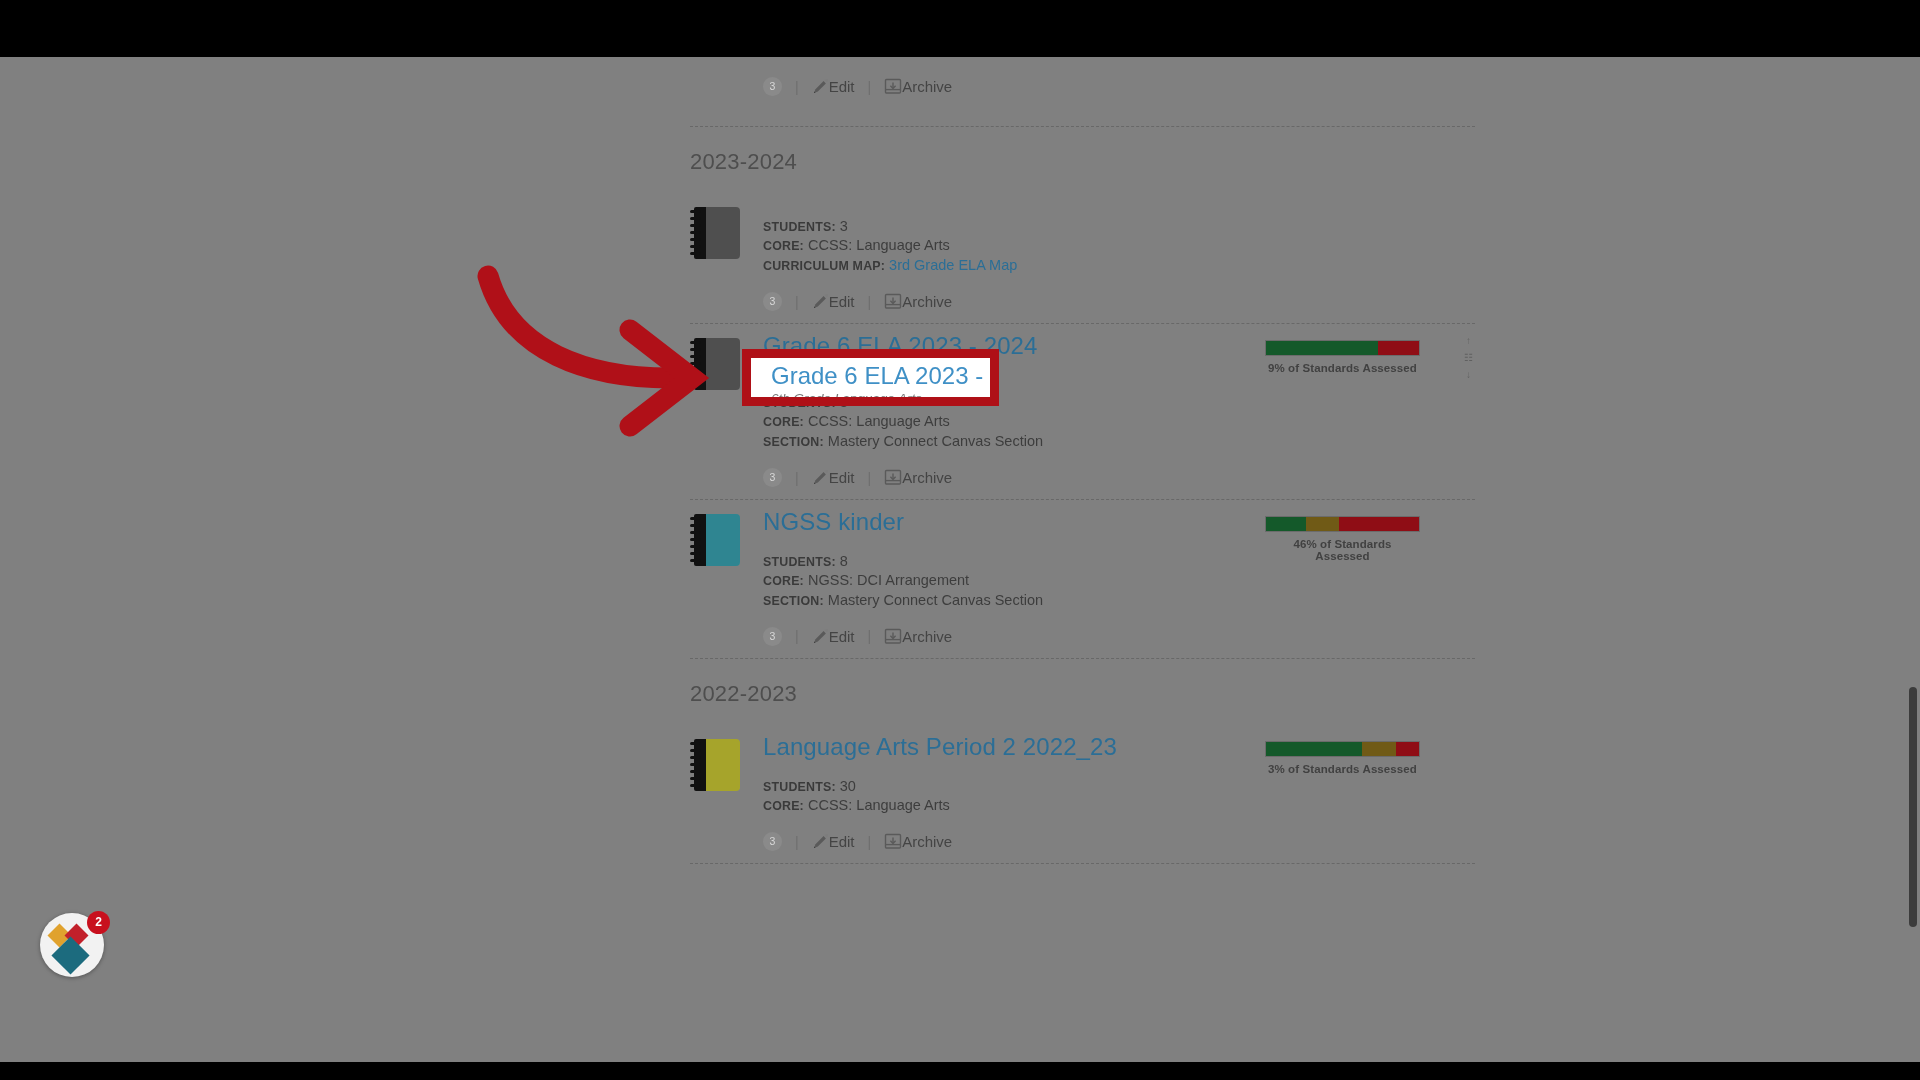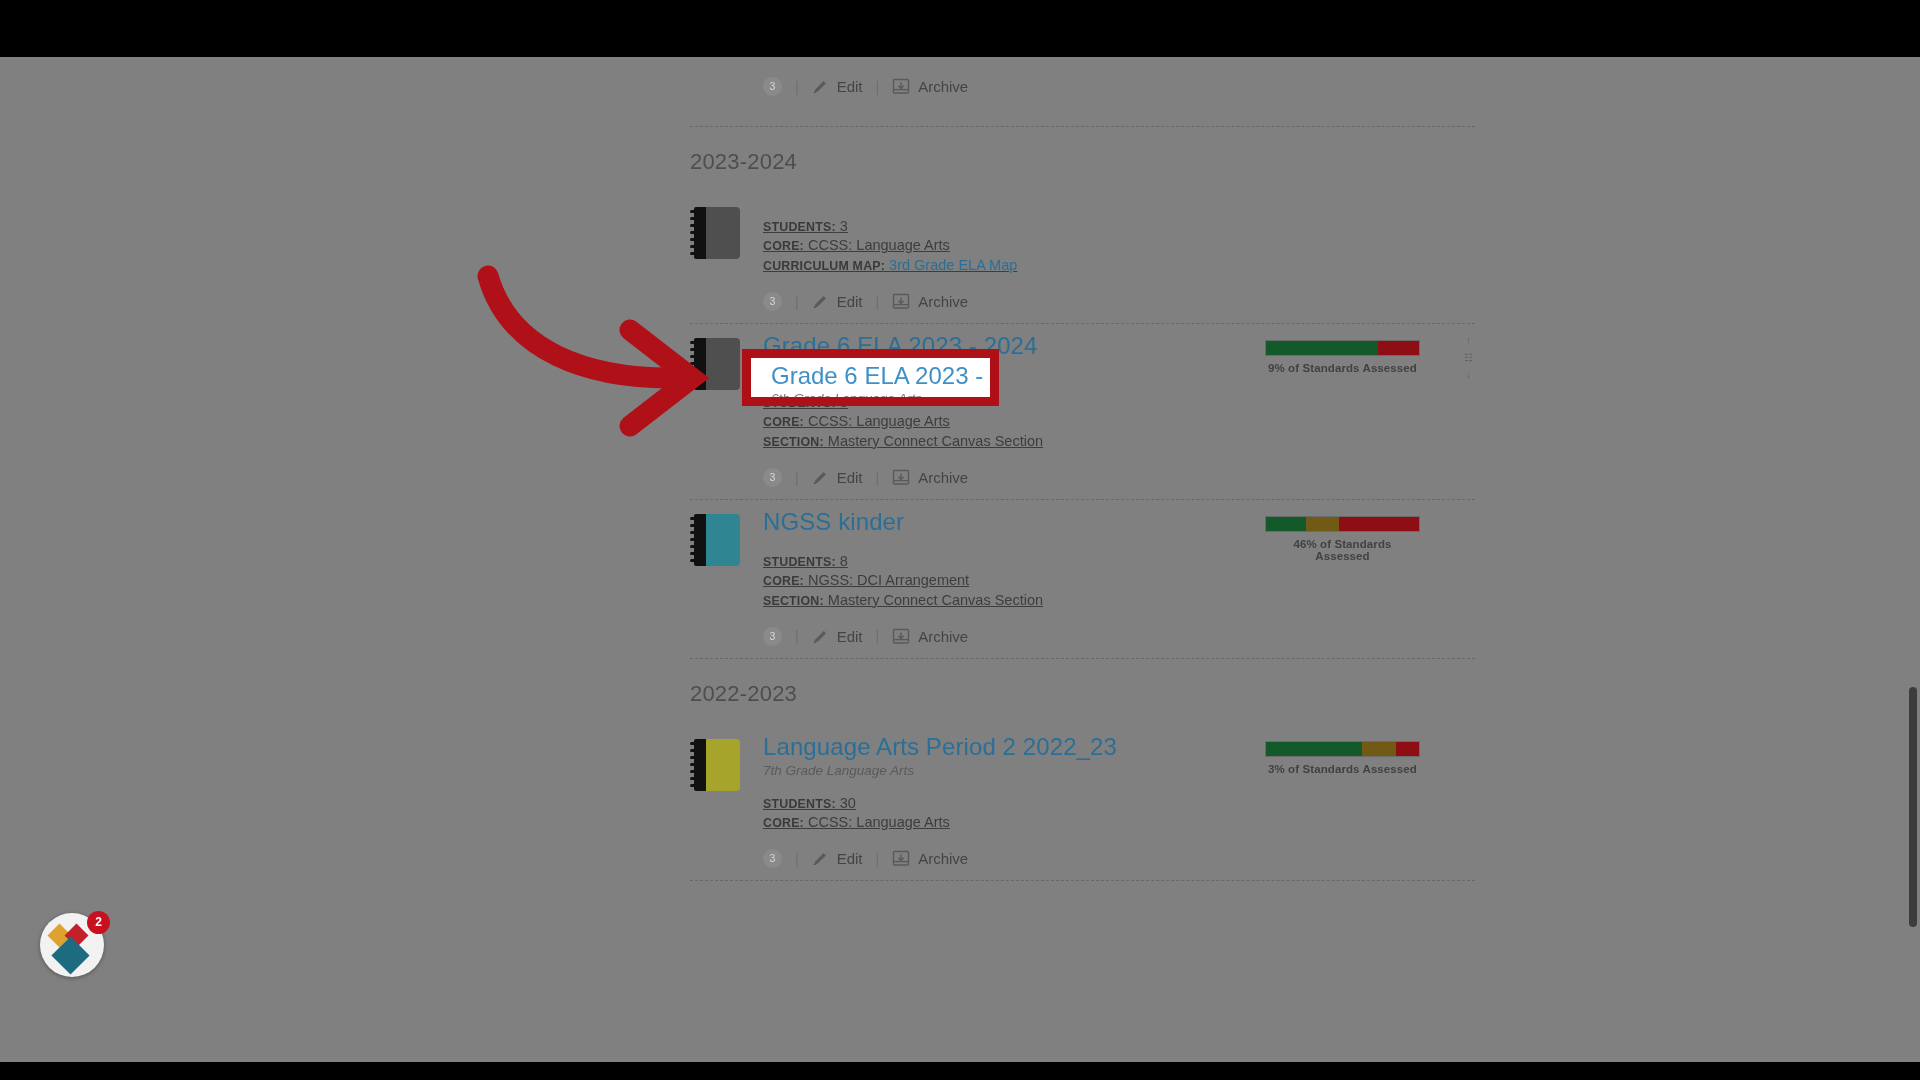--- a/index.html
+++ b/index.html
@@ -81,38 +81,38 @@
     font-size: 24px; font-weight: 400;
     color: #2b6e96; line-height: 1.15;
     letter-spacing: .1px;
   }
   .course-subtitle {
     font-size: 13.5px; font-style: italic;
     color: #5a5a5a; padding-top: 2px;
   }
 
   .meta { padding-top: 16px; line-height: 1.34; }
-  .meta-line { font-size: 14.5px; color: #3d3d3d; text-decoration: underline; }
+  .meta-line { font-size: 14.5px; color: #3d3d3d; }
   .meta-key { font-weight: bold; font-size: 12.4px; letter-spacing: .2px; color: #3a3a3a; }
   .meta-link { color: #2b6e96; }
 
   
   .actions {
     display: flex; align-items: center;
     gap: 0px; padding-top: 17px;
     font-size: 15px; color: #4a4a4a;
   }
   .badge-count {
     width: 19px; height: 19px; border-radius: 50%;
     background: #8a8a8a; color: #d8d8d8;
     font-size: 10.5px; line-height: 19px;
     text-align: center; display: inline-block;
   }
   .sep { padding: 0 13px; color: #6e6e6e; font-size: 14px; }
-  .action { display: inline-flex; align-items: center; gap: 8px; color: #444; }
+  .action { display: inline-flex; align-items: center; color: #444; }
   .action svg { display: block; }
 
   
   .bar-wrap { width: 155px; }
   .bar {
     display: flex; width: 155px; height: 16px;
     border: 1px solid #6b6b6b;
     overflow: hidden;
   }
   .bar span { display: block; height: 100%; }
@@ -428,21 +428,20 @@
               <div class="ring" style="top:10px"></div>
               <div class="ring" style="top:17px"></div>
               <div class="ring" style="top:24px"></div>
               <div class="ring" style="top:31px"></div>
               <div class="ring" style="top:38px"></div>
               <div class="ring" style="top:45px"></div>
     </div>
           </div>
       <div class="course-main">
         <div class="course-title">Language Arts Period 2 2022_23</div>
-        <div class="course-subtitle">7th Grade Language Arts</div>
         <div class="meta">
               <div class="meta-line">
         <span class="meta-key">STUDENTS:</span>
         <span class="">30</span>
       </div>
               <div class="meta-line">
         <span class="meta-key">CORE:</span>
         <span class="">CCSS: Language Arts</span>
       </div>
             </div>

